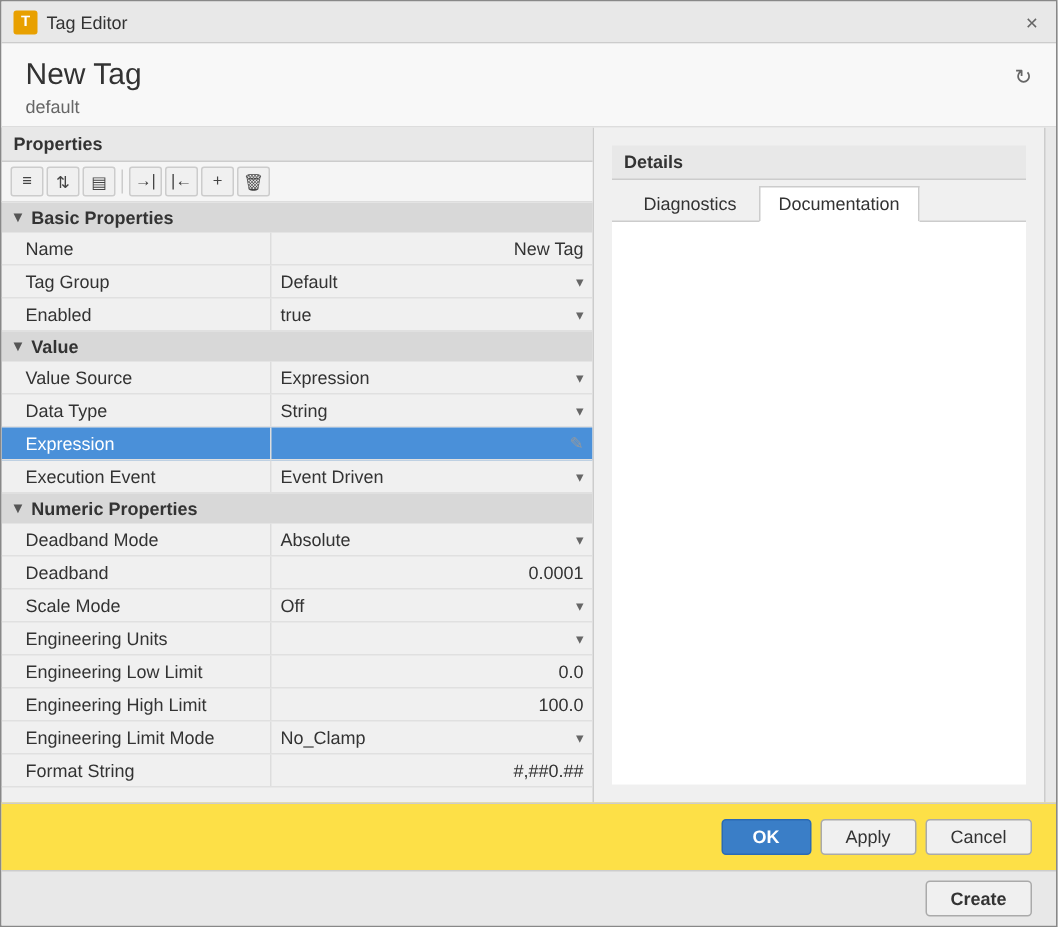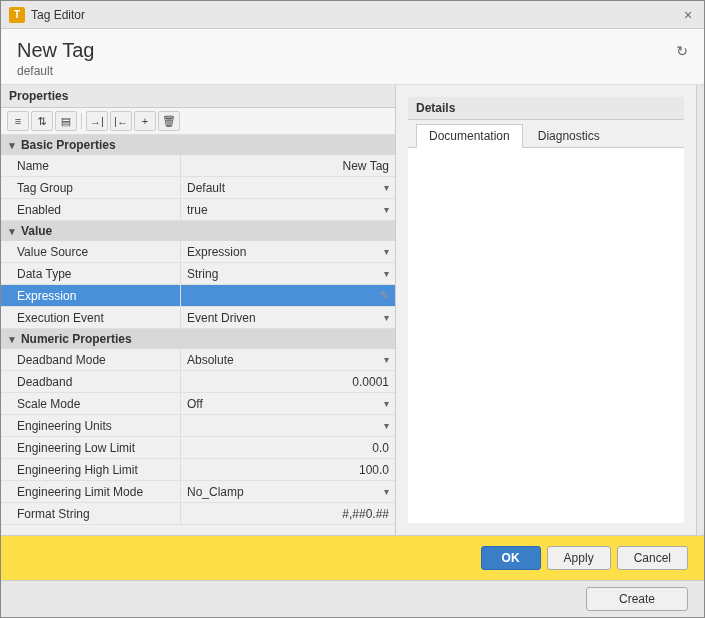--- a/index.html
+++ b/index.html
@@ -267,27 +267,28 @@
       background: #f0f0f0;
       color: #333;
     }
     .btn.primary {
       background: #3a7ec7;
       border-color: #2a6ab5;
       color: white;
       font-weight: bold;
     }
     .btn-create {
-      padding: 4px 32px;
+      padding: 4px 16px;
       border: 1px solid #aaa;
       border-radius: 3px;
       cursor: pointer;
       font-size: 12px;
       background: #f0f0f0;
       color: #333;
+      font-weight: bold;
     }
   </style>
 </head>
 <body>
 
 <div class="dialog">
 
   <div class="title-bar">
     <div class="title-bar-left">
       <div class="title-icon">
@@ -434,22 +435,22 @@
           <div class="prop-value">
             <span>#,##0.##</span>
           </div>
         </div>
       </div>
     </div>
 
     <div class="right-panel">
       <div class="details-header">Details</div>
       <div class="tabs-row">
+        <div class="tab">Diagnostics</div>
         <div class="tab active">Documentation</div>
-        <div class="tab">Diagnostics</div>
       </div>
       <div class="tab-content"></div>
     </div>
 
     <div class="side-scrollbar"></div>
   </div>
 
   <div class="footer">
     <button class="btn primary">OK</button>
     <button class="btn">Apply</button>

